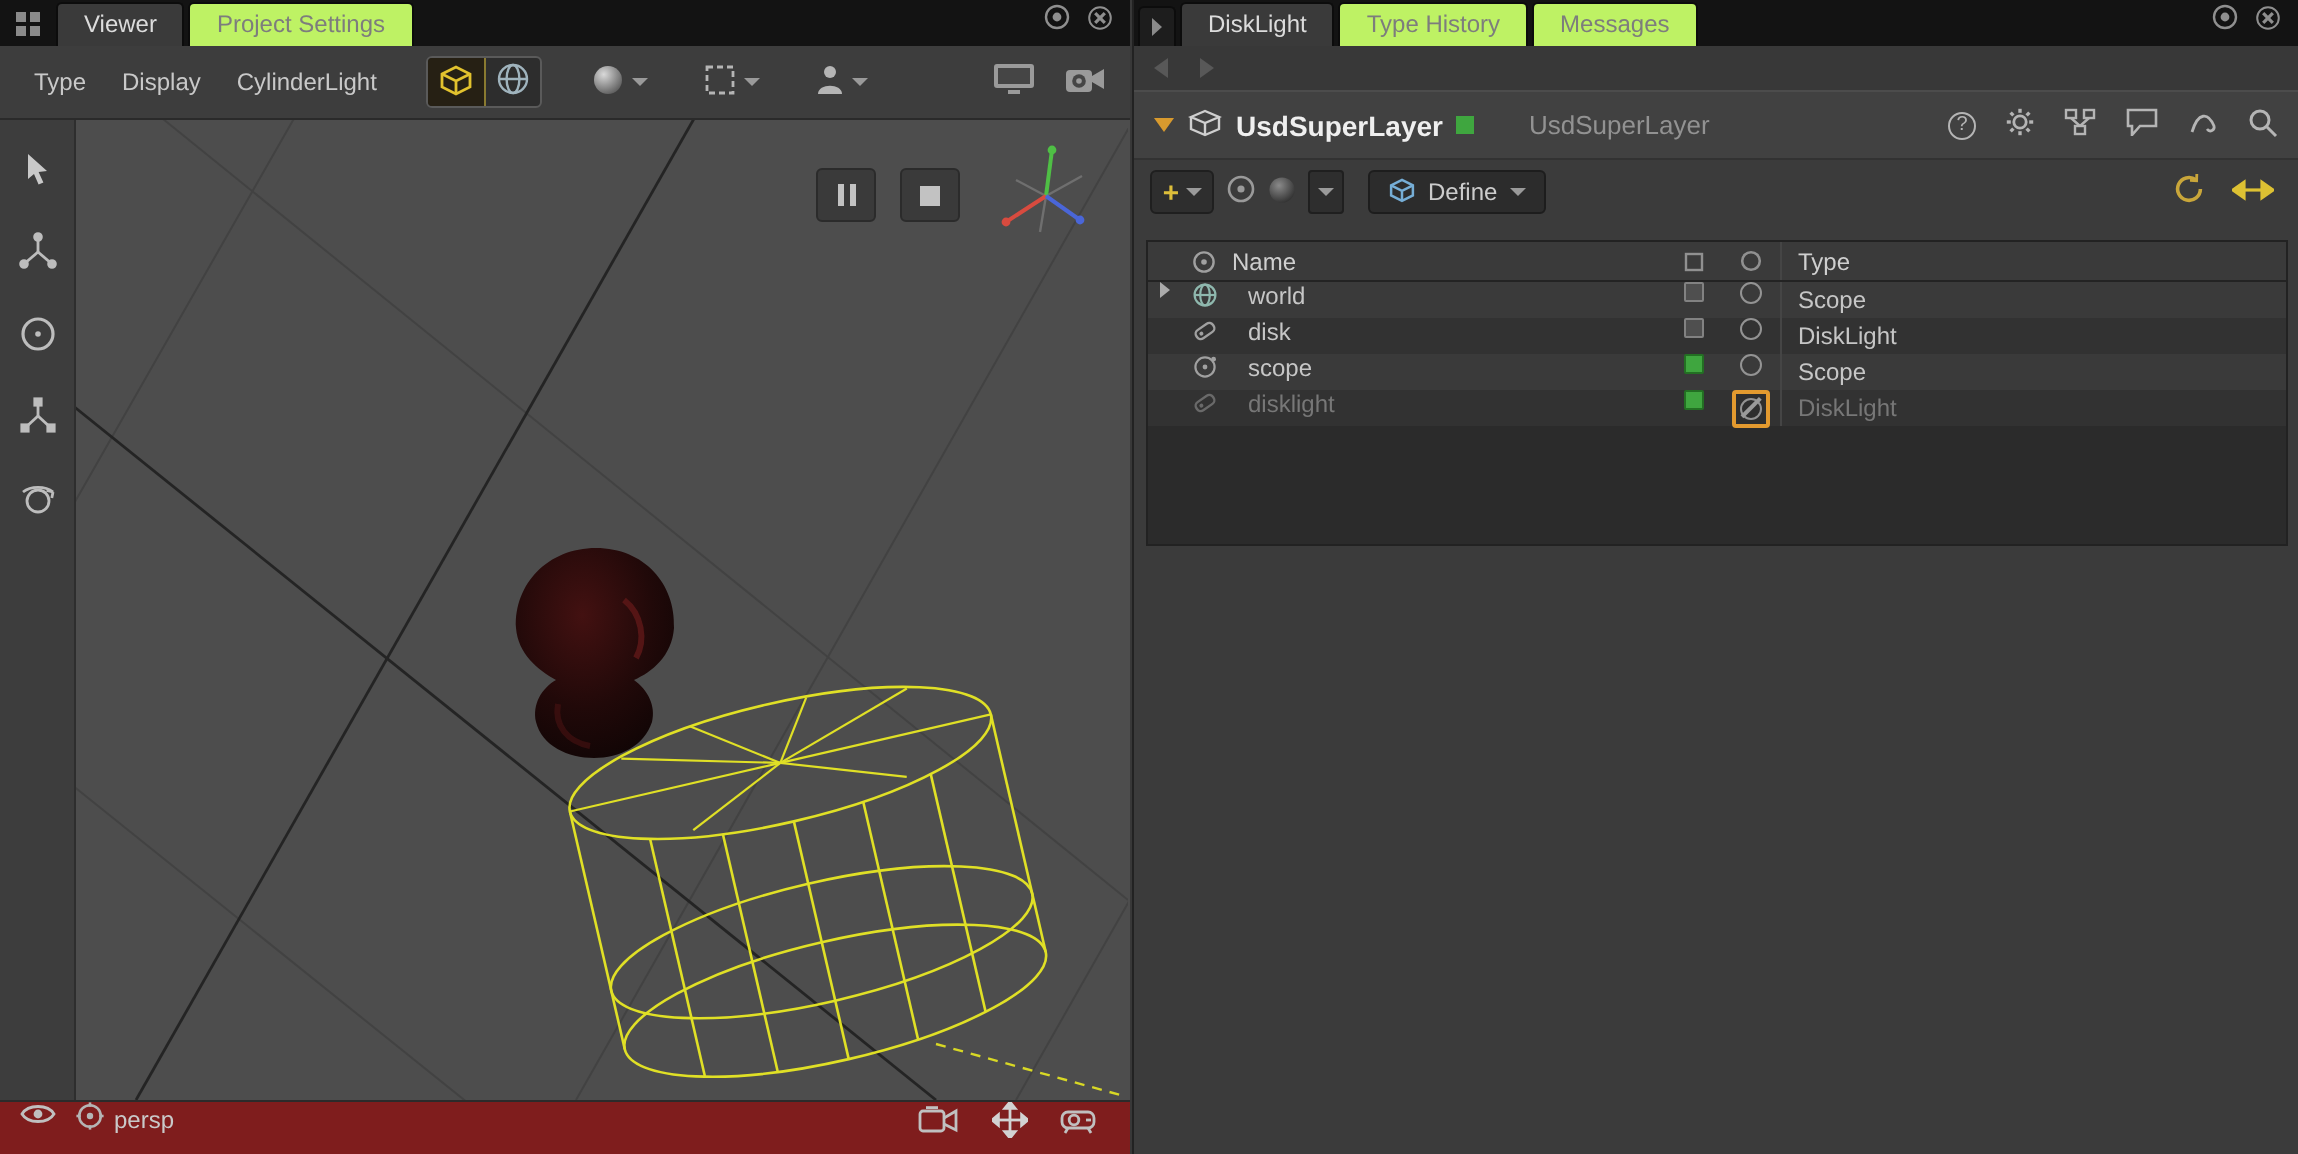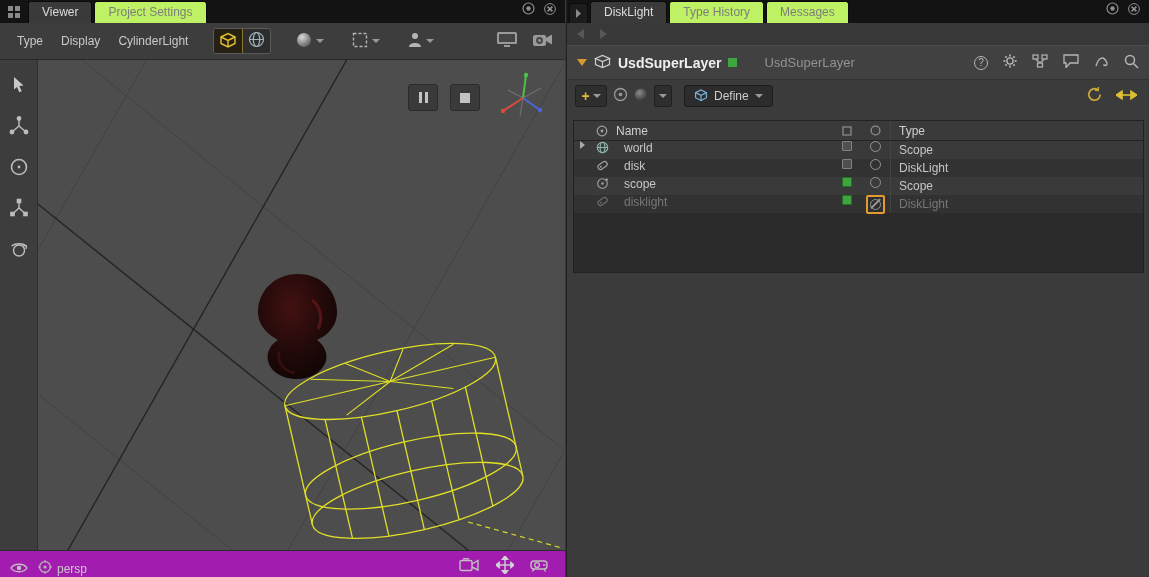--- a/index.html
+++ b/index.html
@@ -36,21 +36,21 @@
   .stool{width:28px;height:28px;display:flex;align-items:center;justify-content:center;border-radius:3px}
   .viewport{flex:1;position:relative;background:#4d4d4d;overflow:hidden}
   .playbtn{position:absolute;width:30px;height:27px;background:#3a3a3a;border:1px solid #2b2b2b;border-radius:3px;
            display:flex;align-items:center;justify-content:center;gap:3px}
   #pauseBtn{left:370px;top:24px}
   #stopBtn{left:412px;top:24px}
   .pbar{width:3px;height:11px;background:#c2c2c2}
   .psq{width:10px;height:10px;background:#c2c2c2}
 
   
-  .statusbar{height:27px;background:#a21caf;border-top:1px solid #2b2b2b;display:flex;align-items:flex-end;gap:10px;padding:0 10px;flex-shrink:0}
+  .statusbar{height:27px;background:#7f1d1d;border-top:1px solid #2b2b2b;display:flex;align-items:flex-start;gap:10px;padding:0 10px;flex-shrink:0}
   .cam-chip{display:flex;align-items:center;gap:5px;color:#c9c9c9}
   .status-right{margin-left:auto;display:flex;gap:16px;align-items:center;padding-right:4px}
 
   
   .navstrip{height:22px;background:#383838;display:flex;align-items:center;gap:16px;padding-left:10px;flex-shrink:0}
   .tri-l{width:0;height:0;border-top:5px solid transparent;border-bottom:5px solid transparent;border-right:7px solid #585858}
   .tri-r{width:0;height:0;border-top:5px solid transparent;border-bottom:5px solid transparent;border-left:7px solid #585858}
 
   .nodeheader{height:35px;background:#414141;border-top:1px solid #4c4c4c;border-bottom:1px solid #323232;
               display:flex;align-items:center;gap:7px;padding:0 10px;flex-shrink:0}

